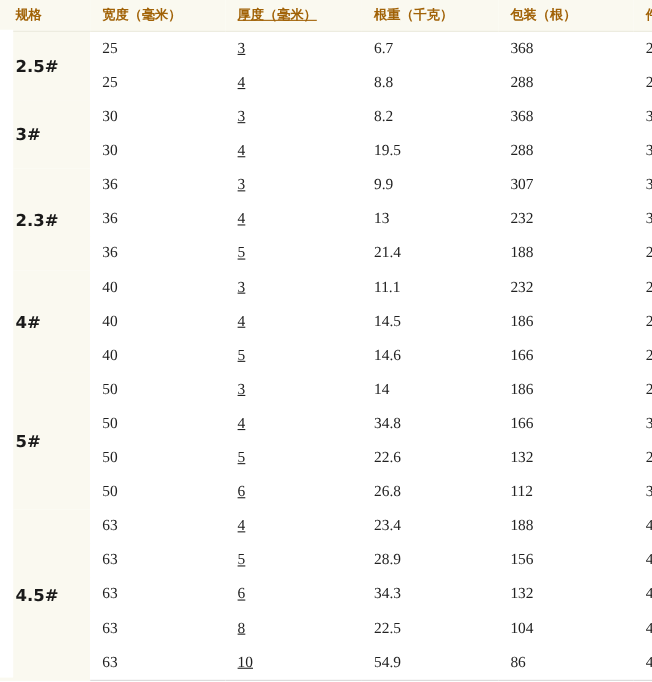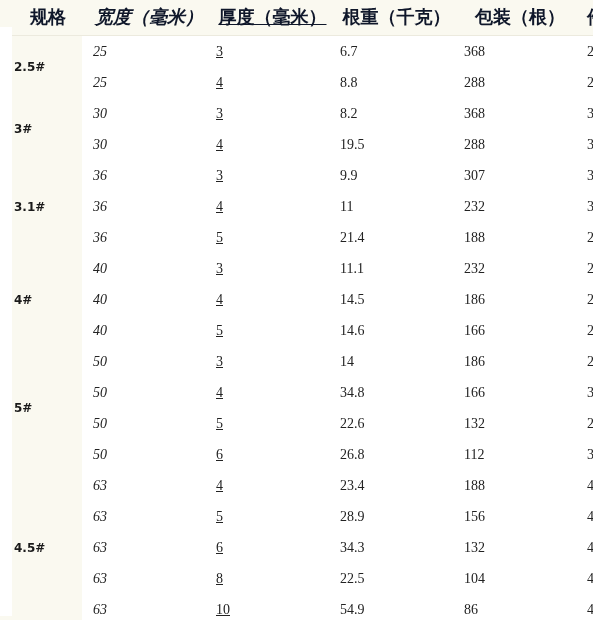--- a/index.html
+++ b/index.html
@@ -22,23 +22,23 @@
     background: #ffffff;
   }
 
   
   #spec-table thead tr {
     background: #faf9f0;
   }
   #spec-table thead th {
     font-family: "DejaVu Sans", "Liberation Sans", sans-serif;
     font-weight: bold;
-    font-size: 18px;
-    color: #0f172a;
-    text-align: center;
+    font-size: 12px;
+    color: #a16207;
+    text-align: left;
     padding: 5px 0 6px 0;
     height: 16px;
     vertical-align: middle;
     border-bottom: 1px solid #eceade;
     white-space: nowrap;
   }
 
   
   #spec-table tbody td {
     font-size: 14px;
@@ -53,29 +53,29 @@
   }
 
   
   #spec-table th.col-spec,
   #spec-table td.spec-cell {
     background: #faf9f0;
   }
   #spec-table td.spec-cell {
     font-family: "DejaVu Sans", "Liberation Sans", sans-serif;
     font-weight: bold;
-    font-size: 12px;
+    font-size: 15px;
     color: #1a1a1a;
     text-align: left;
     vertical-align: middle;
   }
 
   
   .col-spec    { width: 68px;  padding-left: 14px !important; }
-  .col-width   { width: 112px; padding-left: 11px !important; font-style: italic; }
+  .col-width   { width: 112px; padding-left: 11px !important; }
   .col-thick   { width: 113px; padding-left: 11px !important; text-decoration: underline; }
   .col-weight  { width: 113px; padding-left: 11px !important; }
   .col-pack    { width: 112px; padding-left: 11px !important; }
   .col-piece   { width: 75px;  padding-left: 11px !important; }
 
   #spec-table tbody tr:last-child td {
     border-bottom: 1px solid #d9d9d9;
   }
 
   
@@ -130,31 +130,31 @@
         <td class="col-piece">3030</td>
       </tr>
       <tr>
         <td class="col-width">30</td>
         <td class="col-thick">4</td>
         <td class="col-weight">19.5</td>
         <td class="col-pack">288</td>
         <td class="col-piece">3100</td>
       </tr>
       <tr>
-        <td class="spec-cell col-spec" rowspan="3">3.1#</td>
+        <td class="spec-cell col-spec" rowspan="3">2.3#</td>
         <td class="col-width">36</td>
         <td class="col-thick">3</td>
         <td class="col-weight">9.9</td>
         <td class="col-pack">307</td>
         <td class="col-piece">3000</td>
       </tr>
       <tr>
         <td class="col-width">36</td>
         <td class="col-thick">4</td>
-        <td class="col-weight">11</td>
+        <td class="col-weight">13</td>
         <td class="col-pack">232</td>
         <td class="col-piece">3010</td>
       </tr>
       <tr>
         <td class="col-width">36</td>
         <td class="col-thick">5</td>
         <td class="col-weight">21.4</td>
         <td class="col-pack">188</td>
         <td class="col-piece">2990</td>
       </tr>

